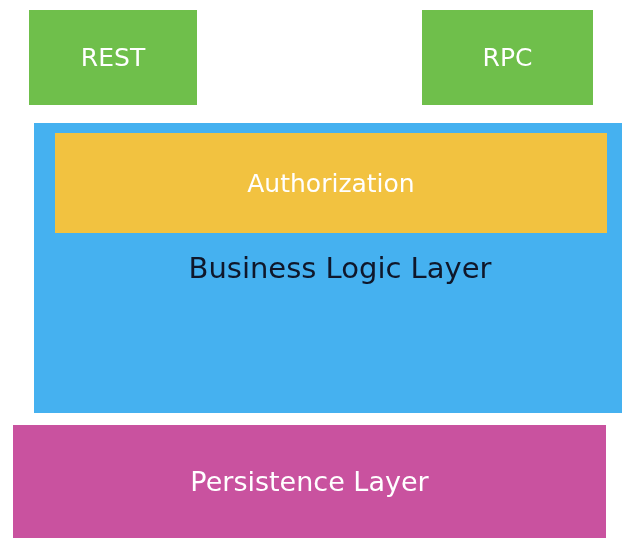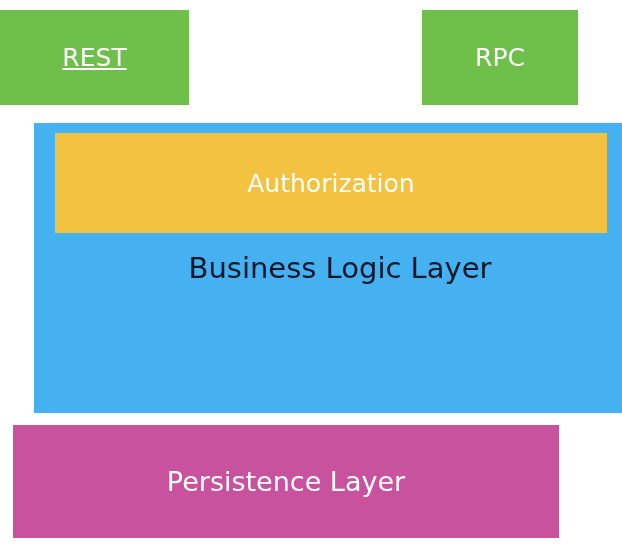--- a/index.html
+++ b/index.html
@@ -22,23 +22,23 @@
     justify-content: center;
     color: #ffffff;
     text-align: center;
   }
   .api-box {
     top: 10px;
     height: 95px;
     background: #6fbf4b;
     font-size: 25px;
   }
-  .api-rest    { left: 0;  width: 189px; text-decoration: underline; }
+  .api-rest    { left: 29px;  width: 168px; }
   .api-graphql { left: 217px; width: 188px; }
-  .api-rpc     { left: 422px; width: 156px; }
+  .api-rpc     { left: 422px; width: 171px; }
 
   .business-logic {
     left: 12px;
     top: 123px;
     width: 596px;
     height: 290px;
     background: #45b1f0;
     display: block;
     margin-left: 22px;
   }
@@ -61,21 +61,21 @@
     top: 127px;
     width: 100%;
     line-height: 36px;
     color: #0f172a;
     font-size: 29px;
     text-align: center;
   }
   .persistence {
     left: 13px;
     top: 425px;
-    width: 546px;
+    width: 593px;
     height: 113px;
     background: #c9529f;
     font-size: 27px;
   }
 </style>
 </head>
 <body>
 
 <div class="canvas">
 

